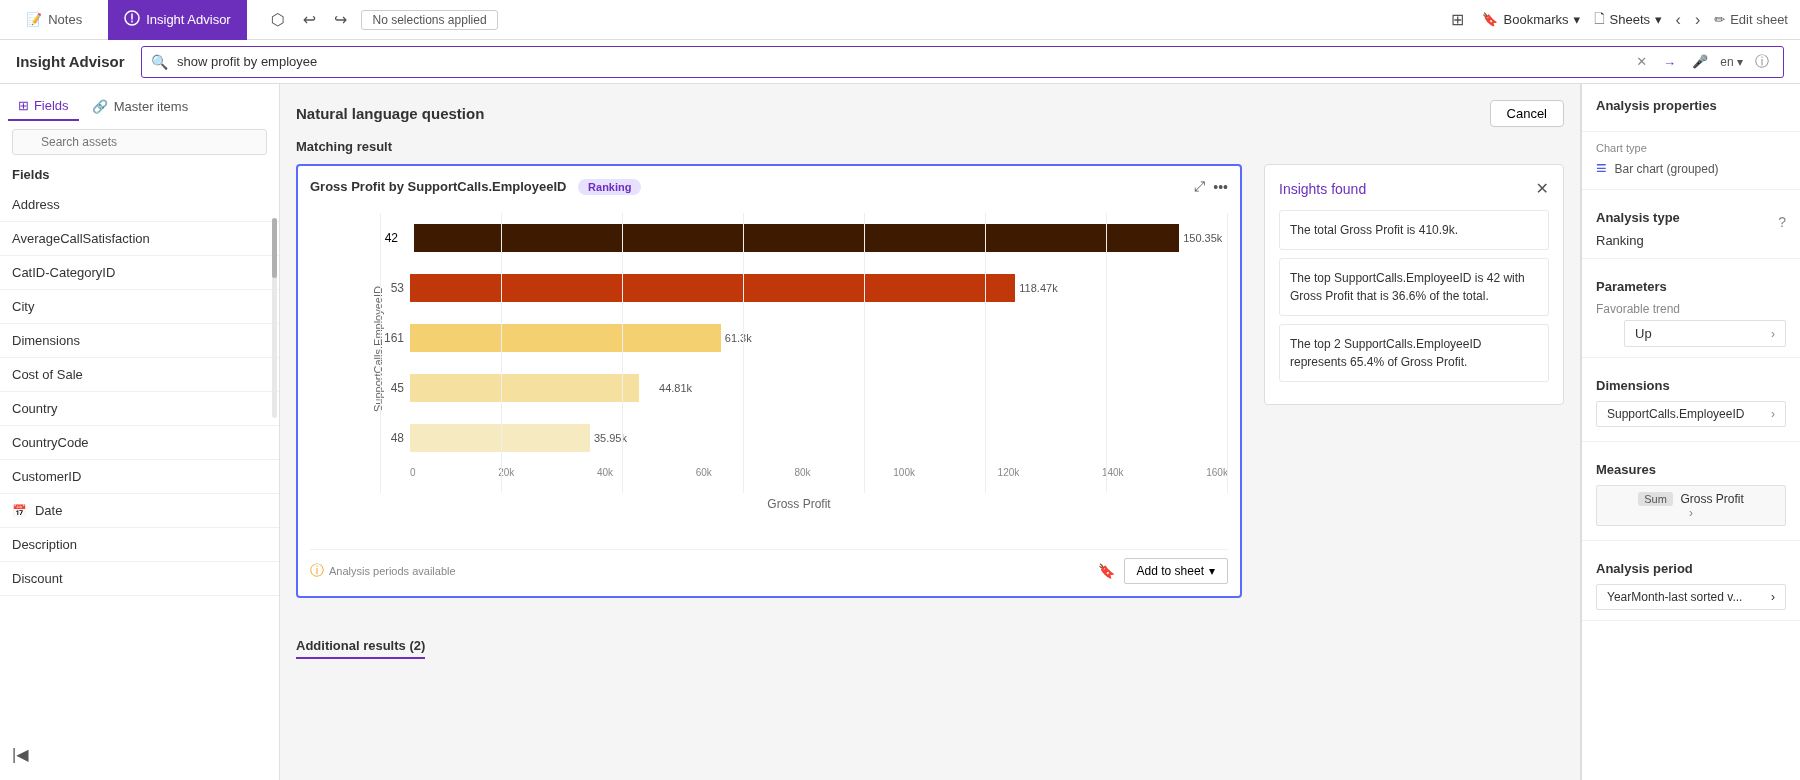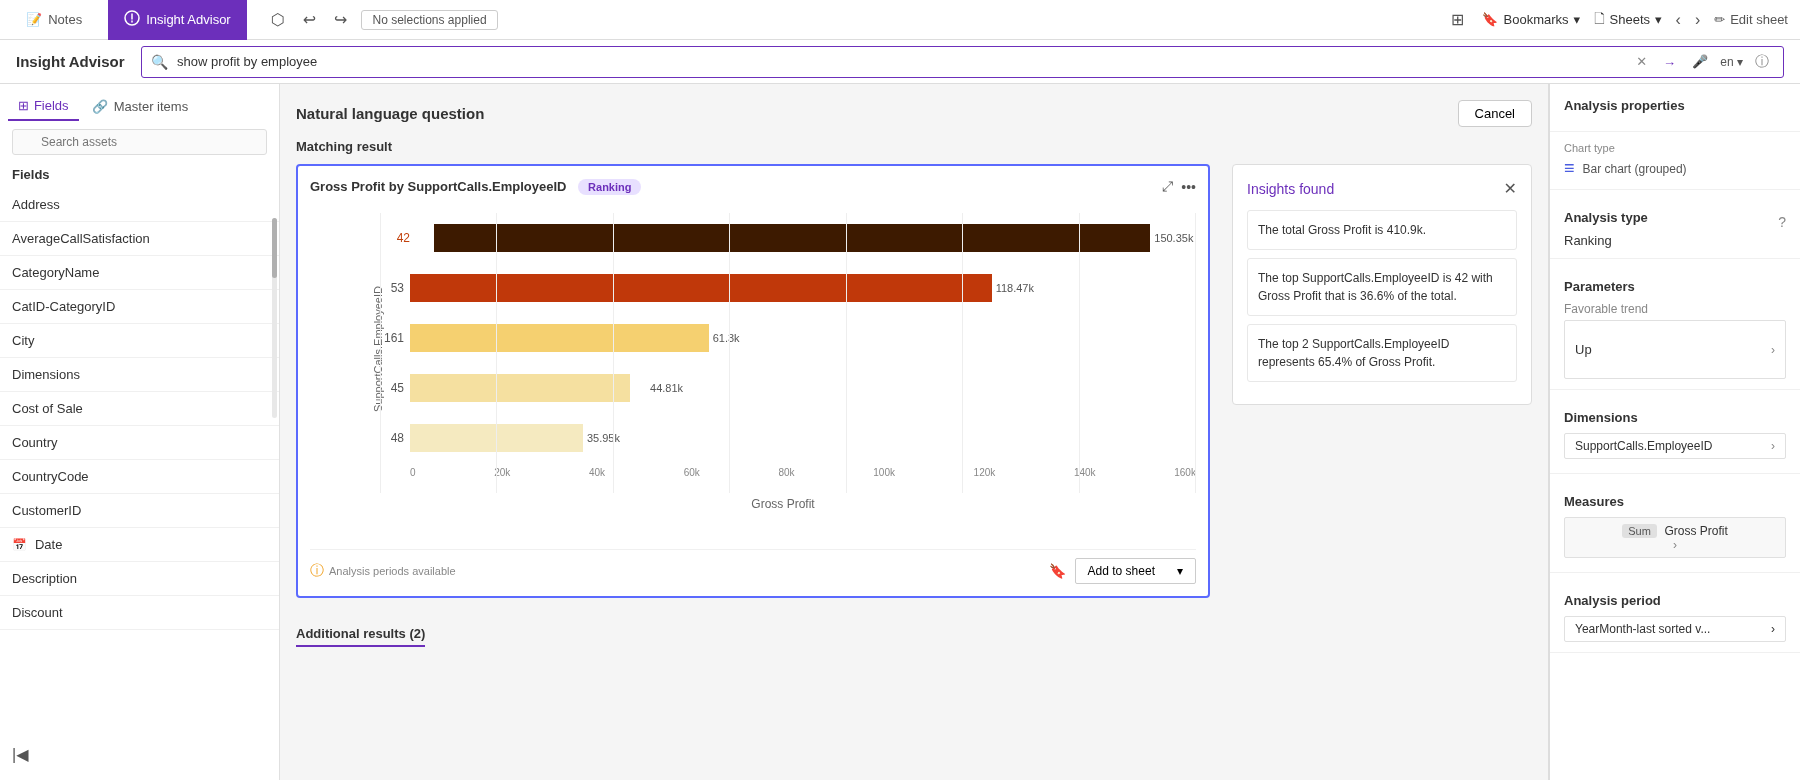--- a/index.html
+++ b/index.html
@@ -89,53 +89,53 @@
     .chart-icon-btn { background: none; border: none; cursor: pointer; color: #555; font-size: 14px; }
 
     
     .bar-chart { padding: 10px 0 30px 60px; position: relative; min-height: 320px; }
 
     
     .chart-footer { display: flex; align-items: center; justify-content: space-between; margin-top: 8px; padding-top: 8px; border-top: 1px solid #f0f0f0; }
     .analysis-periods { display: flex; align-items: center; gap: 5px; font-size: 11px; color: #888; }
     .add-sheet-btn {
       background: #fff; border: 1px solid #ccc; padding: 5px 12px;
-      font-size: 12px; cursor: pointer; display: flex; align-items: flex-start; gap: 22px; border-radius: 2px;
-    }
-
-    
-    .additional-results { font-size: 13px; font-weight: 600; color: #333; padding: 8px 0 4px; border-bottom: 2px solid #6c2fbb; display: inline-block; }
+      font-size: 12px; cursor: pointer; display: flex; align-items: flex-start; gap: 5px; border-radius: 2px;
+    }
+
+    
+    .additional-results { font-size: 13px; font-weight: 600; color: #333; padding: 8px 0 4px; border-bottom: 2px solid #6c2fbb; display: inline-block; margin-top: 12px; }
 
     
     .insights-panel {
       width: 300px; background: #fff; border-left: 1px solid #e0e0e0;
       border: 1px solid #ddd; border-radius: 4px; padding: 14px;
       margin-left: 10px; flex-shrink: 0; align-self: flex-start;
       position: relative; max-height: 420px;
     }
     .insights-header { display: flex; align-items: center; justify-content: space-between; margin-bottom: 12px; }
     .insights-title { font-size: 14px; font-weight: 400; color: #6c2fbb; }
     .insights-close { background: none; border: none; cursor: pointer; font-size: 16px; color: #555; }
     .insight-item { border: 1px solid #e8e8e8; border-radius: 3px; padding: 10px; margin-bottom: 8px; font-size: 12px; color: #333; line-height: 1.5; }
 
     
     .right-panel {
-      width: 252px; background: #fff; border-left: 2px solid #ddd;
+      width: 220px; background: #fff; border-left: 2px solid #ddd;
       flex-shrink: 0; padding: 14px 0; overflow-y: auto;
     }
     .right-section { padding: 0 14px 12px; border-bottom: 1px solid #f0f0f0; margin-bottom: 10px; }
     .right-section-title { font-size: 13px; font-weight: 700; color: #333; margin-bottom: 8px; }
     .chart-type-row { display: flex; align-items: center; gap: 8px; }
     .chart-type-icon { color: #4a5de0; font-size: 18px; }
     .chart-type-text { font-size: 12px; color: #555; }
     .analysis-type-val { font-size: 13px; color: #333; }
     .help-icon { color: #888; font-size: 14px; cursor: pointer; }
 
     .param-label { font-size: 12px; color: #888; margin-bottom: 4px; }
-    .param-val-row { display: flex; align-items: center; justify-content: space-between; border: 1px solid #e0e0e0; padding: 21px 10px; border-radius: 2px; }
+    .param-val-row { display: flex; align-items: center; justify-content: space-between; border: 1px solid #e0e0e0; padding: 5px 10px; border-radius: 2px; margin-left: 28px; }
     .param-val { font-size: 13px; color: #333; }
     .param-arrow { color: #888; font-size: 12px; }
 
     .dimension-row, .measure-row {
       display: flex; align-items: center; justify-content: space-between;
       border: 1px solid #e0e0e0; padding: 5px 10px; border-radius: 2px; margin-bottom: 4px;
     }
     .measure-row { background: #f8f8f8; flex-direction: column; }
     .dimension-val, .measure-val { font-size: 12px; color: #333; }
     .sum-badge { background: #e0e0e0; border-radius: 3px; padding: 1px 6px; font-size: 11px; color: #555; margin-right: 4px; }
@@ -244,23 +244,20 @@
 
     <div class="sidebar-list-wrap">
       <div class="sidebar-list">
         <div class="sidebar-list-item">
           <span>Address</span>
         </div>
         <div class="sidebar-list-item">
           <span>AverageCallSatisfaction</span>
         </div>
         <div class="sidebar-list-item">
-          <span>CategoryName</span>
-        </div>
-        <div class="sidebar-list-item">
           <span>CatID-CategoryID</span>
         </div>
         <div class="sidebar-list-item">
           <span>City</span>
         </div>
         <div class="sidebar-list-item">
           <span>Dimensions</span>
         </div>
         <div class="sidebar-list-item">
           <span>Cost of Sale</span>
@@ -327,21 +324,21 @@
                 <div style="width:1px;background:#eee;"></div>
                 <div style="width:1px;background:#eee;"></div>
                 <div style="width:1px;background:#eee;"></div>
                 <div style="width:1px;background:#eee;"></div>
                 <div style="width:1px;background:#eee;"></div>
                 <div style="width:1px;background:#eee;"></div>
                 <div style="width:1px;background:#eee;"></div>
               </div>
 
               <div style="display:flex;align-items:center;height:50px;">
-                <div style="width:54px;text-align:right;font-size:12px;color:#c2410c;padding-right:24px;flex-shrink:0;">42</div>
+                <div style="width:34px;text-align:right;font-size:12px;color:#000000;padding-right:16px;flex-shrink:0;">42</div>
                 <div style="flex:1;height:28px;display:flex;align-items:center;">
                   <div style="width:94%;height:28px;background:#3d1a00;"></div>
                   <span style="font-size:11px;color:#555;margin-left:4px;white-space:nowrap;">150.35k</span>
                 </div>
               </div>
 
               <div style="display:flex;align-items:center;height:50px;">
                 <div style="width:30px;text-align:right;font-size:12px;color:#555;padding-right:6px;flex-shrink:0;">53</div>
                 <div style="flex:1;height:28px;display:flex;align-items:center;">
                   <div style="width:74%;height:28px;background:#c0380a;"></div>

